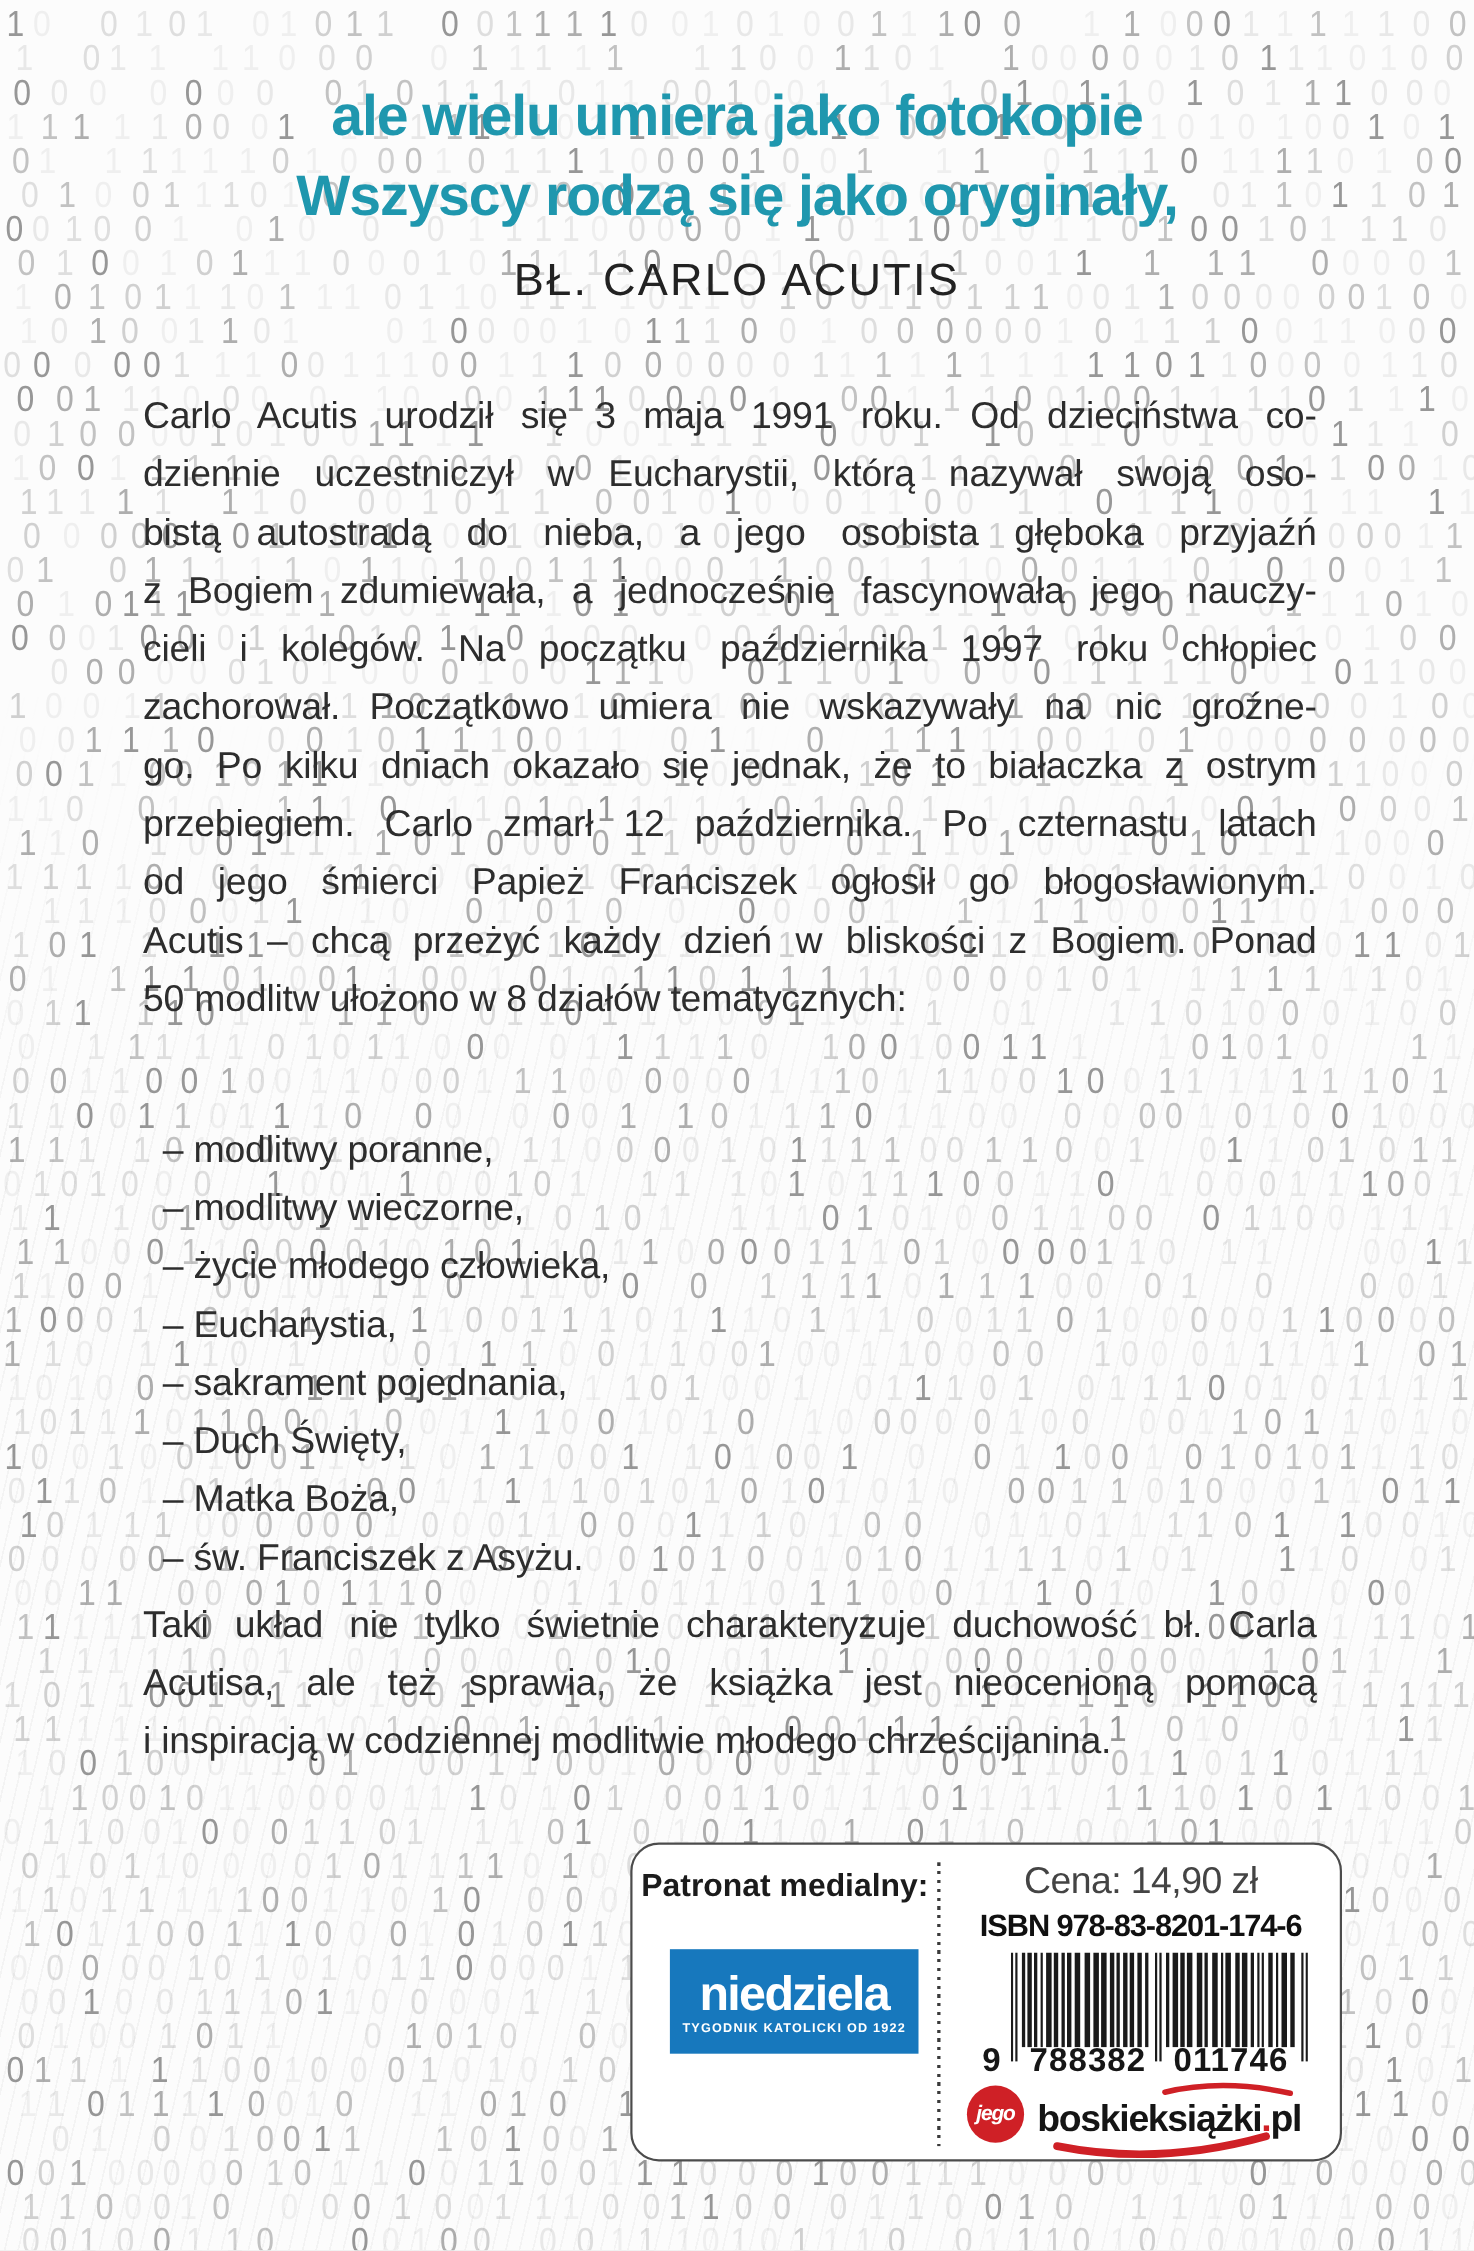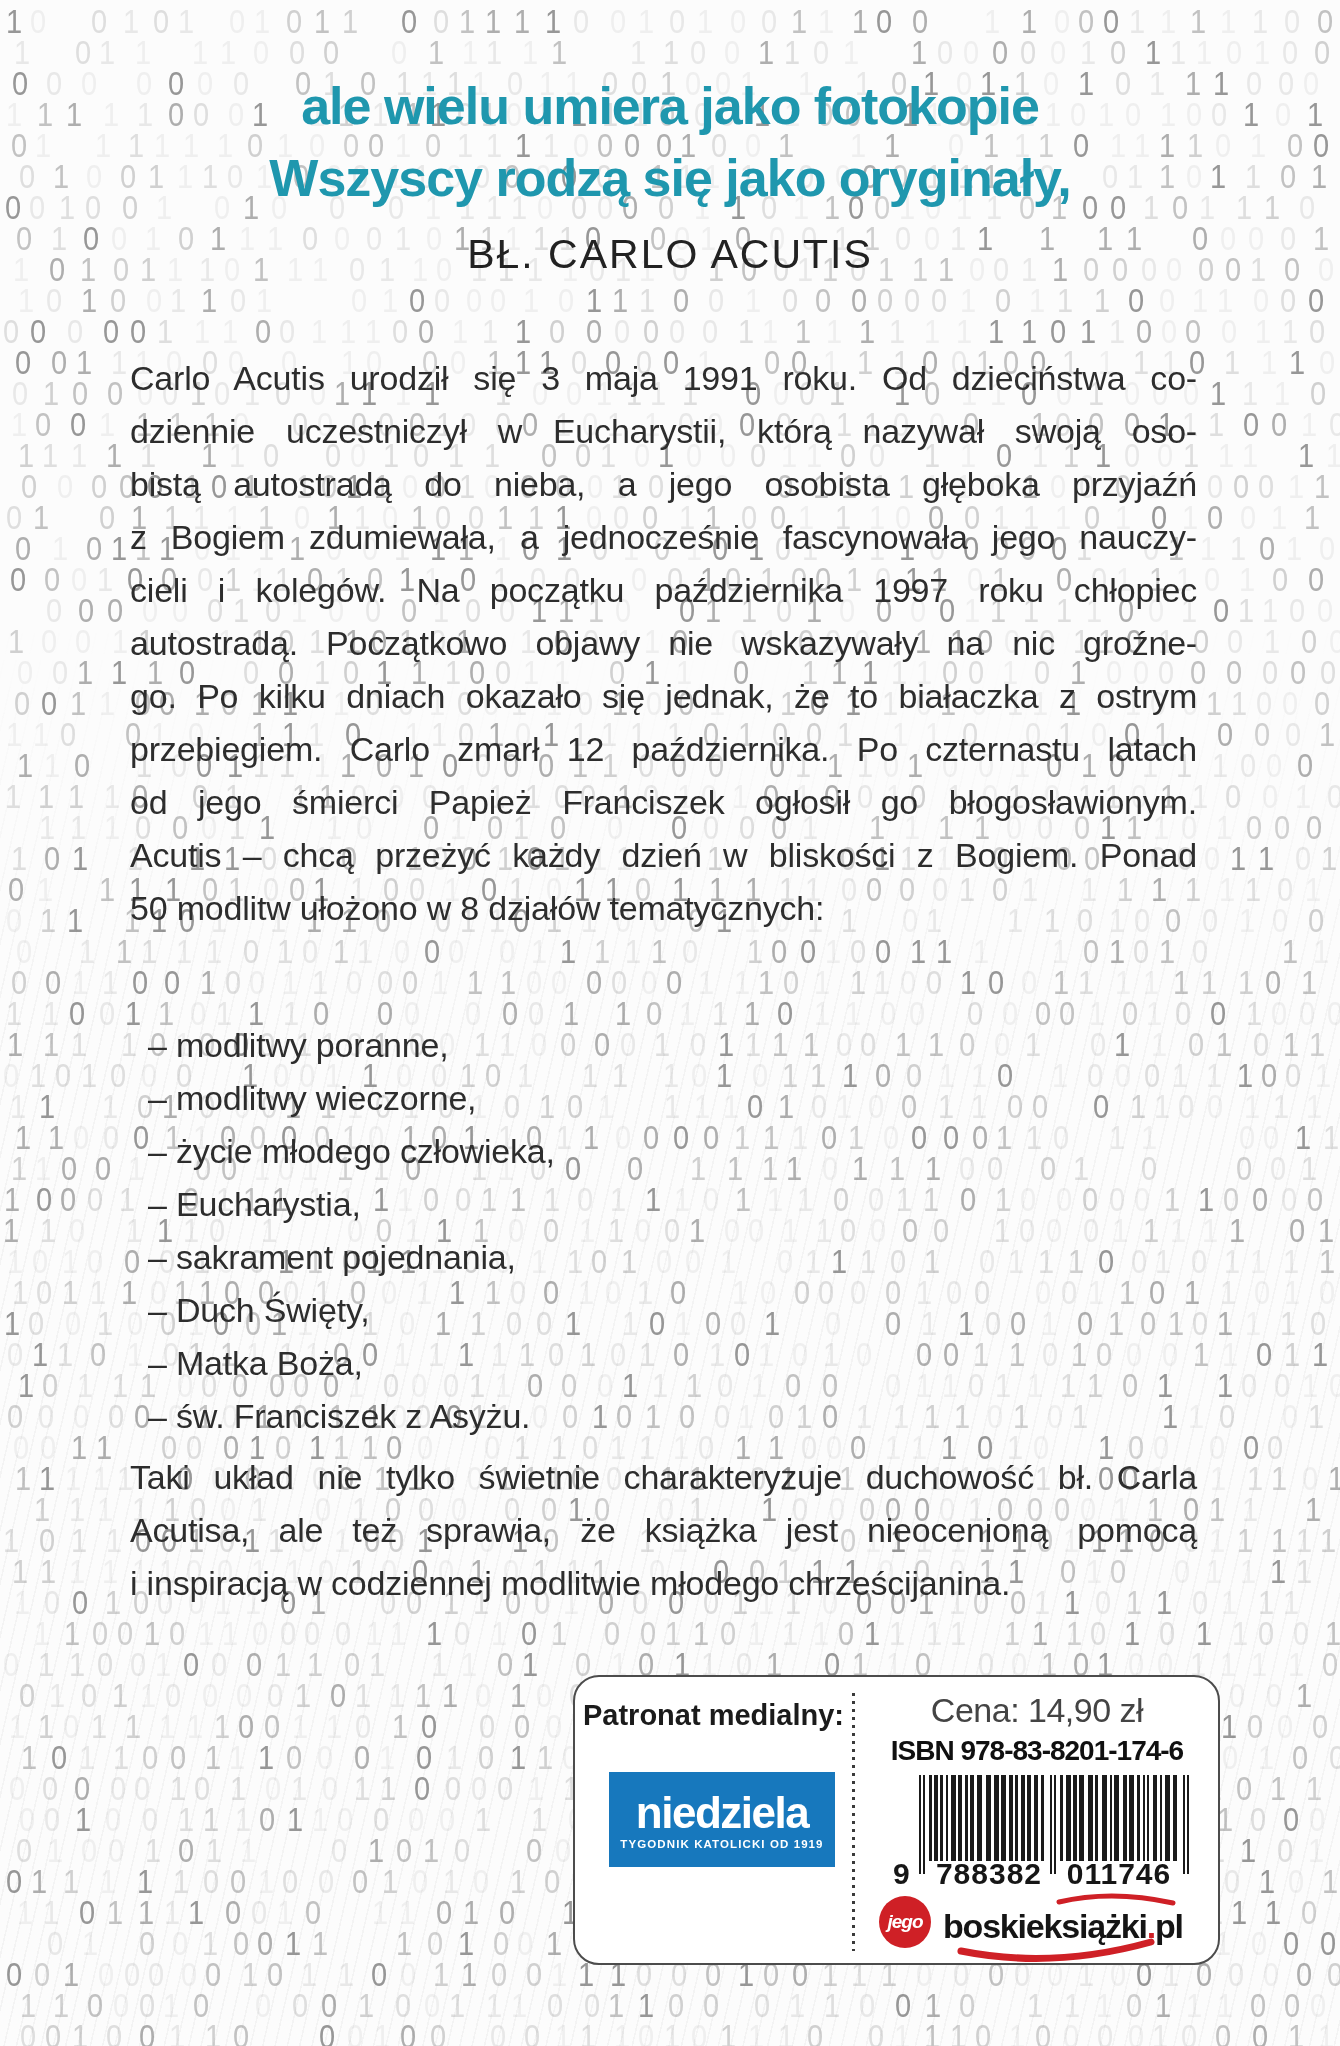--- a/index.html
+++ b/index.html
@@ -2891,21 +2891,21 @@
   </div>
 
   <div class="subtitle">BŁ. CARLO ACUTIS</div>
 
   <div class="textblock intro">
       <div class="line">Carlo Acutis urodził się 3 maja 1991 roku. Od dzieciństwa co-</div>
       <div class="line">dziennie uczestniczył w Eucharystii, którą nazywał swoją oso-</div>
       <div class="line">bistą autostradą do nieba, a jego osobista głęboka przyjaźń</div>
       <div class="line">z Bogiem zdumiewała, a jednocześnie fascynowała jego nauczy-</div>
       <div class="line">cieli i kolegów. Na początku października 1997 roku chłopiec</div>
-      <div class="line">autostradą. Początkowo objawy nie wskazywały na nic groźne-</div>
+      <div class="line">zachorował. Początkowo umiera nie wskazywały na nic groźne-</div>
       <div class="line">go. Po kilku dniach okazało się jednak, że to białaczka z ostrym</div>
       <div class="line">przebiegiem. Carlo zmarł 12 października. Po czternastu latach</div>
       <div class="line">od jego śmierci Papież Franciszek ogłosił go błogosławionym.</div>
       <div class="line">Acutis – chcą przeżyć każdy dzień w bliskości z Bogiem. Ponad</div>
       <div class="line last">50 modlitw ułożono w 8 działów tematycznych:</div>
     </div>
 
   <div class="textblock closing">
       <div class="line">Taki układ nie tylko świetnie charakteryzuje duchowość bł. Carla</div>
       <div class="line">Acutisa, ale też sprawia, że książka jest nieocenioną pomocą</div>
@@ -2922,21 +2922,21 @@
       <div class="line">– Matka Boża,</div>
       <div class="line">– św. Franciszek z Asyżu.</div>
     </div>
 
   <div class="footer-box">
 
     <div class="patronat">Patronat medialny:</div>
 
     <div class="niedziela">
       <div class="n-name">niedziela</div>
-      <div class="n-tag">TYGODNIK KATOLICKI OD 1919</div>
+      <div class="n-tag">TYGODNIK KATOLICKI OD 1922</div>
     </div>
 
     <div class="dotted-sep"></div>
 
     <div class="cena">Cena: 14,90 zł</div>
     <div class="isbn">ISBN 978-83-8201-174-6</div>
 
     <div class="barcode">
       <svg id="barcode-bars" width="270" height="100" viewBox="0 0 270 100">
           <rect x="0" y="0" width="2" height="99" fill="#1a1a1a"></rect>

